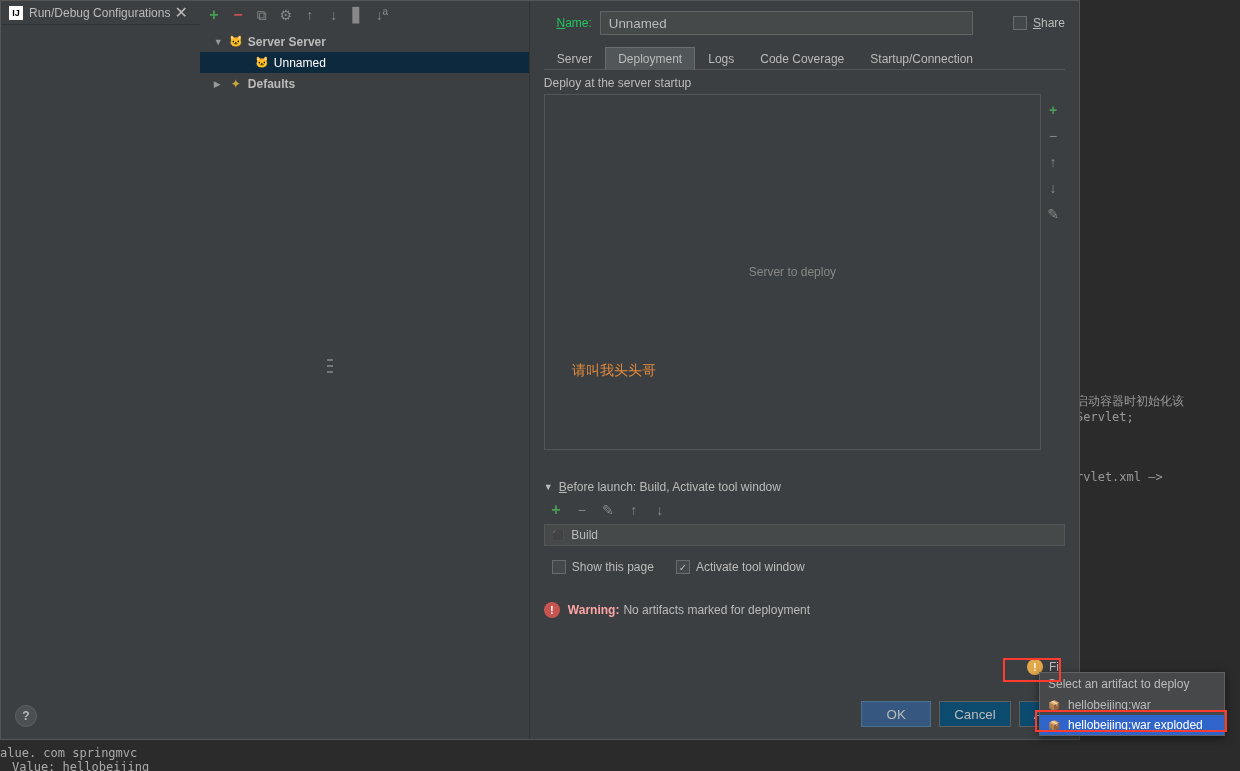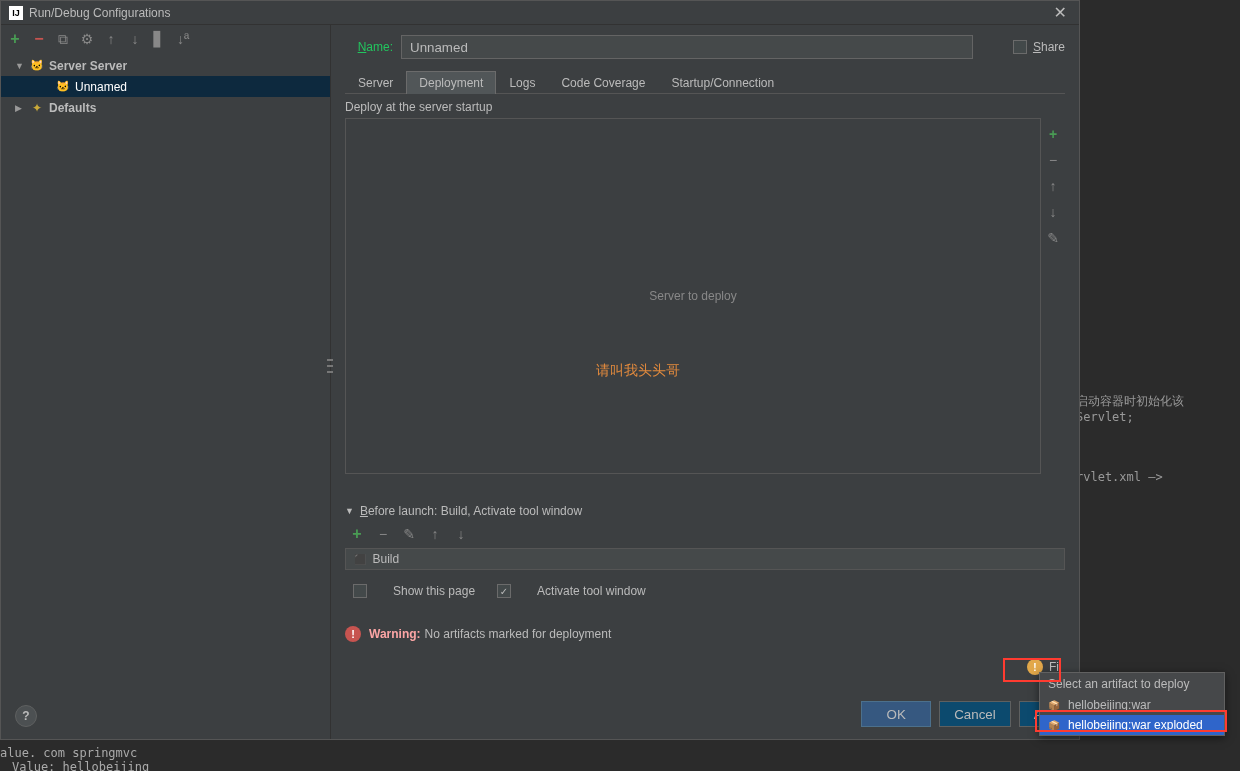--- a/index.html
+++ b/index.html
@@ -20,21 +20,21 @@
       font-size: 12px;
     }
     .dialog {
       position: absolute;
       left: 0; top: 0;
       width: 1080px;
       height: 740px;
       background: #3c3f41;
       border: 1px solid #555;
       display: flex;
-      flex-direction: column;
+      flex-direction: row;
     }
     .titlebar {
       height: 24px;
       background: #3c3f41;
       display: flex;
       align-items: center;
       padding: 0 8px;
       border-bottom: 1px solid #323232;
     }
     .titlebar-icon {
@@ -142,21 +142,21 @@
       margin-top: 6px;
       background: #45494a;
       border: 1px solid #555;
       height: 22px;
       display: flex;
       align-items: center;
       padding: 0 8px;
     }
     .bl-item-icon { margin-right: 6px; color: #499c54; font-size: 10px; }
     .options-row { display: flex; align-items: center; margin-top: 14px; gap: 22px; padding-left: 8px; }
-    .option { display: flex; align-items: center; color: #bbbbbb; gap: 20px; }
+    .option { display: flex; align-items: center; color: #bbbbbb; }
     .warning-row { display: flex; align-items: center; margin-top: 28px; }
     .warn-icon {
       width: 16px; height: 16px; border-radius: 8px;
       background: #c75450; color: #fff;
       display: inline-flex; align-items: center; justify-content: center;
       font-weight: bold; font-size: 11px; margin-right: 8px;
     }
     .warn-label { font-weight: bold; color: #fca5a5; margin-right: 4px; }
     .warn-text { color: #bbbbbb; }
     .fix-wrap {
@@ -195,21 +195,21 @@
       width: 22px; height: 22px; border-radius: 11px;
       border: 1px solid #5e6060;
       background: #4c5052;
       color: #bbbbbb;
       display: flex; align-items: center; justify-content: center;
       font-weight: bold;
       cursor: pointer;
     }
     .watermark {
       position: absolute;
-      left: 596px; top: 362px;
+      left: 572px; top: 362px;
       color: #e28a3d;
       font-size: 14px;
     }
     .popup {
       position: absolute;
       left: 1039px; top: 672px;
       width: 186px;
       background: #46484a;
       border: 1px solid #616161;
       box-shadow: 0 2px 8px rgba(0,0,0,0.5);

